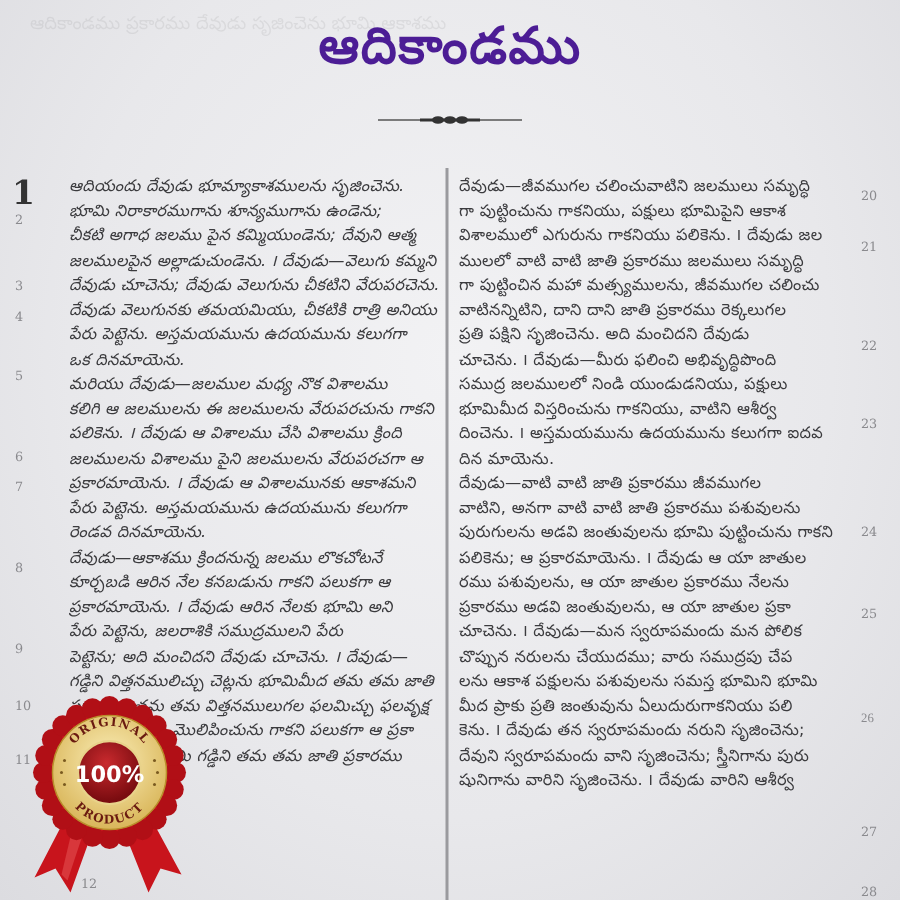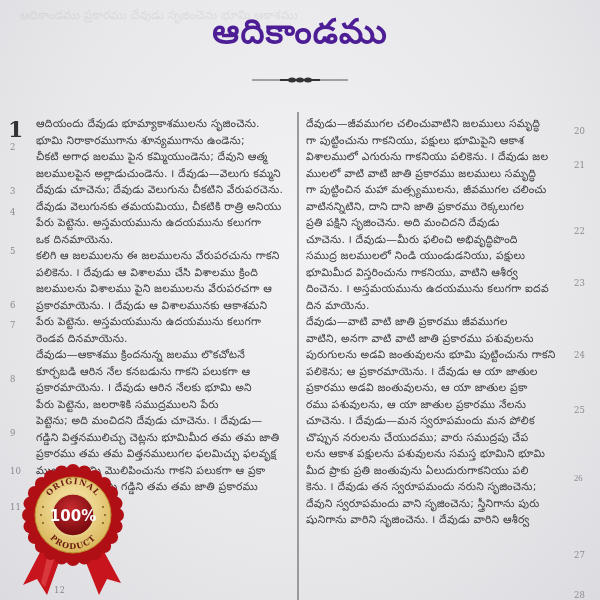--- a/index.html
+++ b/index.html
@@ -8,21 +8,21 @@
   .paper{position:absolute;inset:0;
     background:radial-gradient(ellipse at 50% 40%,#f2f2f4 0%,#e8e8eb 60%,#dcdce0 100%);}
   .ghost{position:absolute;top:8px;left:20px;width:560px;height:30px;opacity:.08;
     font-size:12px;line-height:14px;white-space:nowrap;overflow:hidden;color:#333;}
   .title{position:absolute;top:11px;left:0;width:600px;text-align:center;
     font-family:"DejaVu Sans",sans-serif;font-size:34px;font-weight:bold;color:#4c1d95;letter-spacing:1px;}
   .ornament{position:absolute;top:76px;left:252px;width:96px;height:8px;}
   .col{position:absolute;top:116px;font-size:10.8px;line-height:16.5px;color:#3b3b3e;
        text-align:justify;white-space:nowrap;}
   .col .ln{height:16.5px;overflow:hidden;text-overflow:clip;letter-spacing:.2px;filter:blur(.35px);}
-  .col.left{left:36px;width:250px;}
+  .col.left{left:46px;width:250px;font-style:italic;}
   .col.right{left:306px;width:252px;}
   .divider{position:absolute;left:297px;top:112px;width:2px;height:488px;background:#9a9a9e;}
   .chap{position:absolute;left:8px;top:116px;font-family:"DejaVu Serif",serif;font-size:22px;font-weight:bold;color:#333;}
   .vn{position:absolute;font-family:"DejaVu Serif",serif;font-size:8.5px;color:#8a8a8e;}
   .vn.l{left:10px;}
   .vn.r{left:574px;}
   .badge{position:absolute;left:15px;top:457px;width:115px;height:140px;}
 </style>
 </head>
 <body>
@@ -44,20 +44,21 @@
 
 <div class="col left" id="leftcol">
     <div class="ln">ఆదియందు దేవుడు భూమ్యాకాశములను సృజించెను.</div>
     <div class="ln">భూమి నిరాకారముగాను శూన్యముగాను ఉండెను;</div>
     <div class="ln">చీకటి అగాధ జలము పైన కమ్మియుండెను; దేవుని ఆత్మ</div>
     <div class="ln">జలములపైన అల్లాడుచుండెను. ౹ దేవుడు—వెలుగు కమ్మని</div>
     <div class="ln">దేవుడు చూచెను; దేవుడు వెలుగును చీకటిని వేరుపరచెను. ౹</div>
     <div class="ln">దేవుడు వెలుగునకు తమయమియు, చీకటికి రాత్రి అనియు</div>
     <div class="ln">పేరు పెట్టెను. అస్తమయమును ఉదయమును కలుగగా</div>
     <div class="ln">ఒక దినమాయెను.</div>
+    <div class="ln">మరియు దేవుడు—జలముల మధ్య నొక విశాలము</div>
     <div class="ln">కలిగి ఆ జలములను ఈ జలములను వేరుపరచును గాకని</div>
     <div class="ln">పలికెను. ౹ దేవుడు ఆ విశాలము చేసి విశాలము క్రింది</div>
     <div class="ln">జలములను విశాలము పైని జలములను వేరుపరచగా ఆ</div>
     <div class="ln">ప్రకారమాయెను. ౹ దేవుడు ఆ విశాలమునకు ఆకాశమని</div>
     <div class="ln">పేరు పెట్టెను. అస్తమయమును ఉదయమును కలుగగా</div>
     <div class="ln">రెండవ దినమాయెను.</div>
     <div class="ln">దేవుడు—ఆకాశము క్రిందనున్న జలము లొకచోటనే</div>
     <div class="ln">కూర్చబడి ఆరిన నేల కనబడును గాకని పలుకగా ఆ</div>
     <div class="ln">ప్రకారమాయెను. ౹ దేవుడు ఆరిన నేలకు భూమి అని</div>
     <div class="ln">పేరు పెట్టెను, జలరాశికి సముద్రములని పేరు</div>
@@ -78,22 +79,22 @@
     <div class="ln">ప్రతి పక్షిని సృజించెను. అది మంచిదని దేవుడు</div>
     <div class="ln">చూచెను. ౹ దేవుడు—మీరు ఫలించి అభివృద్ధిపొంది</div>
     <div class="ln">సముద్ర జలములలో నిండి యుండుడనియు, పక్షులు</div>
     <div class="ln">భూమిమీద విస్తరించును గాకనియు, వాటిని ఆశీర్వ</div>
     <div class="ln">దించెను. ౹ అస్తమయమును ఉదయమును కలుగగా ఐదవ</div>
     <div class="ln">దిన మాయెను.</div>
     <div class="ln">దేవుడు—వాటి వాటి జాతి ప్రకారము జీవముగల</div>
     <div class="ln">వాటిని, అనగా వాటి వాటి జాతి ప్రకారము పశువులను</div>
     <div class="ln">పురుగులను అడవి జంతువులను భూమి పుట్టించును గాకని</div>
     <div class="ln">పలికెను; ఆ ప్రకారమాయెను. ౹ దేవుడు ఆ యా జాతుల</div>
+    <div class="ln">రము పశువులను, ఆ యా జాతుల ప్రకారము నేలను</div>
     <div class="ln">ప్రకారము అడవి జంతువులను, ఆ యా జాతుల ప్రకా</div>
-    <div class="ln">రము పశువులను, ఆ యా జాతుల ప్రకారము నేలను</div>
     <div class="ln">చూచెను. ౹ దేవుడు—మన స్వరూపమందు మన పోలిక</div>
     <div class="ln">చొప్పున నరులను చేయుదము; వారు సముద్రపు చేప</div>
     <div class="ln">లను ఆకాశ పక్షులను పశువులను సమస్త భూమిని భూమి</div>
     <div class="ln">మీద ప్రాకు ప్రతి జంతువును ఏలుదురుగాకనియు పలి</div>
     <div class="ln">కెను. ౹ దేవుడు తన స్వరూపమందు నరుని సృజించెను;</div>
     <div class="ln">దేవుని స్వరూపమందు వాని సృజించెను; స్త్రీనిగాను పురు</div>
     <div class="ln">షునిగాను వారిని సృజించెను. ౹ దేవుడు వారిని ఆశీర్వ</div>
   </div>
 
 <div id="vnums">

